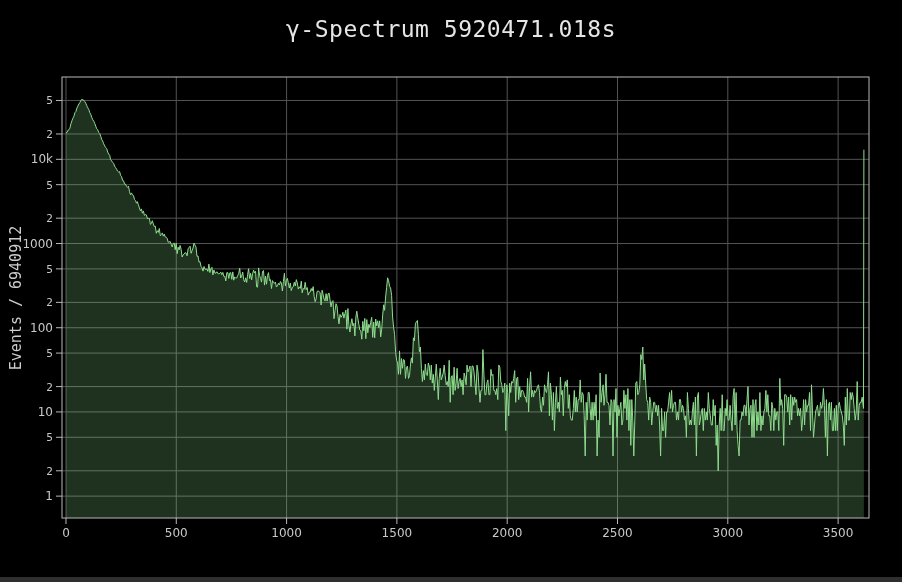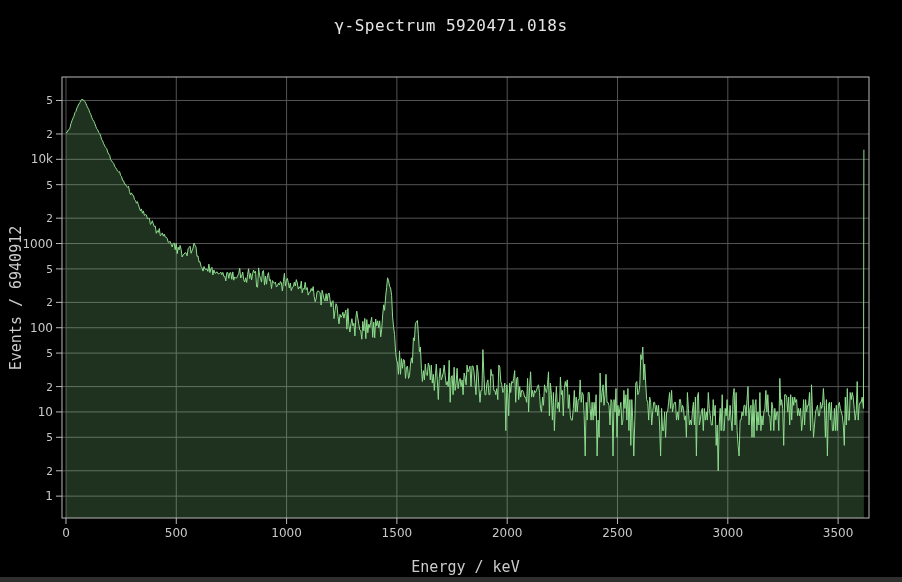--- a/index.html
+++ b/index.html
@@ -1,20 +1,20 @@
 <!DOCTYPE html>
 <html><head>
 <meta charset="utf-8">
 <style>
   html,body{margin:0;padding:0;background:#000;}
   .stage{position:relative;width:902px;height:582px;background:#000;overflow:hidden;
          font-family:"DejaVu Sans","Liberation Sans",sans-serif;}
   .title{position:absolute;top:16px;left:0;width:902px;text-align:center;
          font-family:"DejaVu Sans Mono","Liberation Mono",monospace;
-         font-size:16px;letter-spacing:0.5px;}
+         font-size:23px;letter-spacing:0.5px;}
   .xlabel{position:absolute;top:558px;left:62px;width:807px;text-align:center;
           font-family:"DejaVu Sans Mono","Liberation Mono",monospace;font-size:15px;}
   .ylabel{position:absolute;left:16px;top:298px;white-space:nowrap;
           transform:translate(-50%,-50%) rotate(-90deg);
           font-family:"DejaVu Sans Mono","Liberation Mono",monospace;font-size:15px;}
   .strip{position:absolute;left:0;bottom:0;width:902px;height:5px;}
   svg{position:absolute;top:0;left:0;}
   text{font-family:"DejaVu Sans","Liberation Sans",sans-serif;}
 </style>
 </head>
@@ -89,16 +89,15 @@
       <text x="396.88955713504646" y="537" text-anchor="middle" fill="#c9c9c9" font-size="12">1500</text>
       <line x1="507.1957353745216" y1="518" x2="507.1957353745216" y2="524" stroke="#b9b9b9" stroke-width="1"></line>
       <text x="507.1957353745216" y="537" text-anchor="middle" fill="#c9c9c9" font-size="12">2000</text>
       <line x1="617.5019136139966" y1="518" x2="617.5019136139966" y2="524" stroke="#b9b9b9" stroke-width="1"></line>
       <text x="617.5019136139966" y="537" text-anchor="middle" fill="#c9c9c9" font-size="12">2500</text>
       <line x1="727.8080918534718" y1="518" x2="727.8080918534718" y2="524" stroke="#b9b9b9" stroke-width="1"></line>
       <text x="727.8080918534718" y="537" text-anchor="middle" fill="#c9c9c9" font-size="12">3000</text>
       <line x1="838.114270092947" y1="518" x2="838.114270092947" y2="524" stroke="#b9b9b9" stroke-width="1"></line>
       <text x="838.114270092947" y="537" text-anchor="middle" fill="#c9c9c9" font-size="12">3500</text>
     </svg>
-  <div class="xlabel" style="color: rgb(204, 204, 204);">Energy / keV</div>
   <div class="ylabel" style="color: rgb(204, 204, 204);">Events / 6940912</div>
   <div class="strip" style="background: rgb(47, 47, 47);"></div>
 </div>
 
 </body></html>

